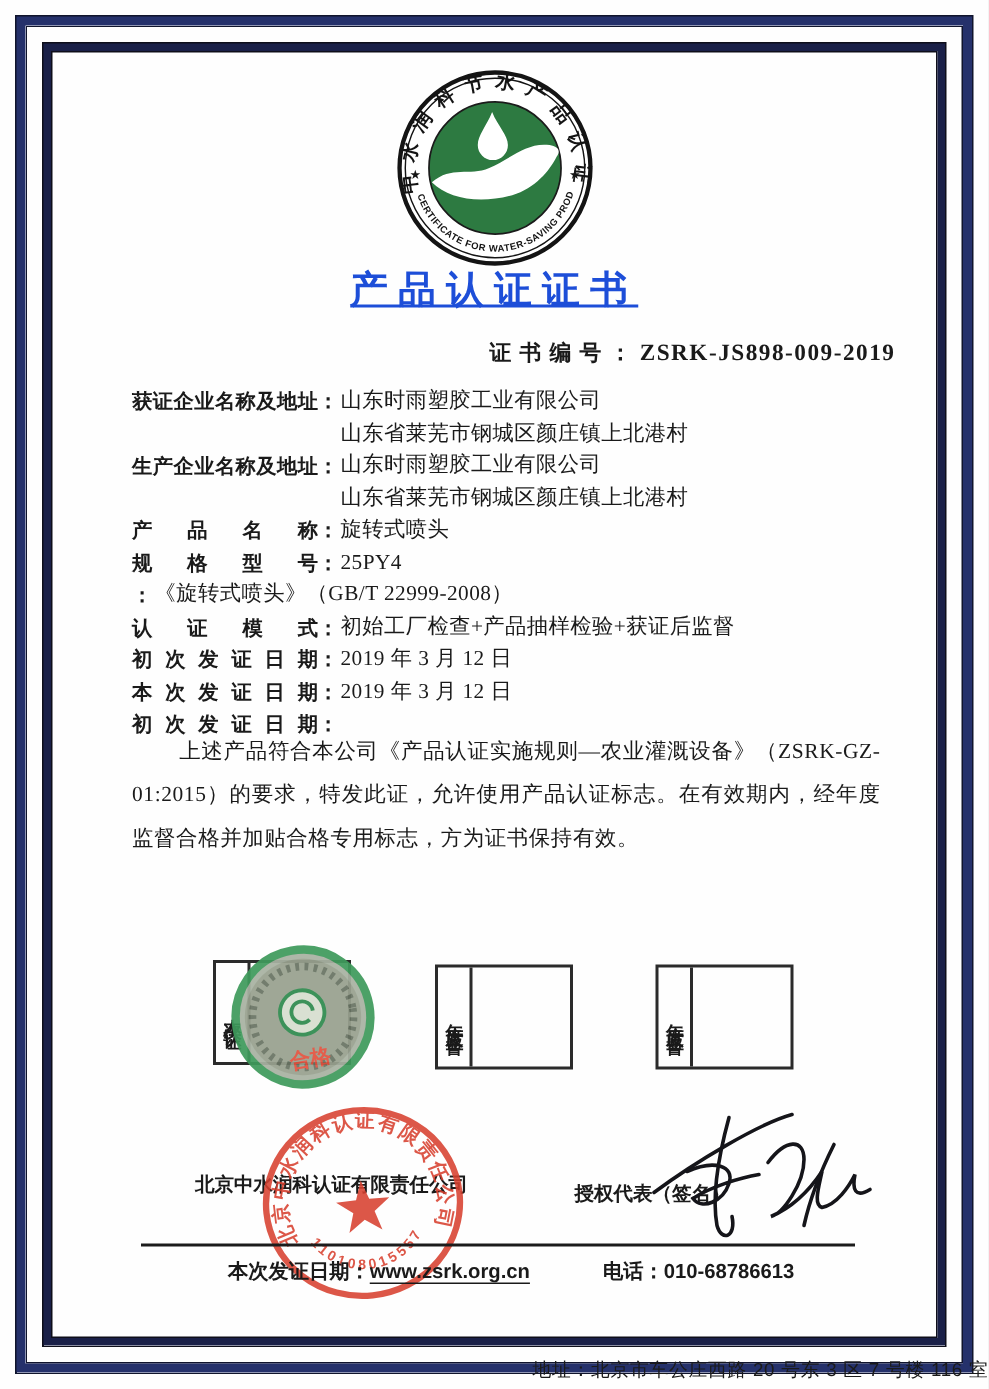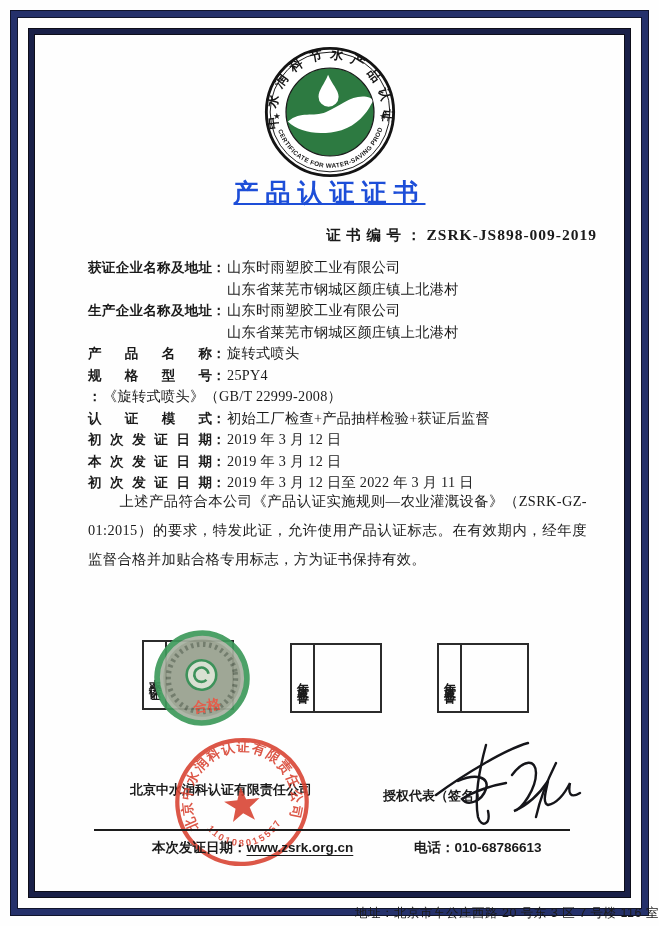--- a/index.html
+++ b/index.html
@@ -40,21 +40,21 @@
           font-weight:bold;font-size:13px;line-height:21px;}
   .redstamp{position:absolute;left:167px;top:727px;width:150px;height:150px;}
   .redstamp text{font-family:"Liberation Sans",sans-serif;}
   .authrep{position:absolute;left:383px;top:787px;font-family:"Liberation Sans",sans-serif;
            font-weight:bold;font-size:13px;}
   .signature{position:absolute;left:428px;top:733px;width:178px;height:102px;}
   .sep{position:absolute;top:829px;left:94px;width:476px;border-top:2px solid #1c1c1c;}
   .fquery{position:absolute;top:839px;left:152px;font-family:"Liberation Sans",sans-serif;
           font-weight:bold;font-size:13.5px;}
   .fquery .url{text-decoration:underline;text-underline-offset:3px;}
-  .fphone{position:absolute;top:839px;left:414px;font-family:"Liberation Sans",sans-serif;
+  .fphone{position:absolute;top:839px;left:402px;font-family:"Liberation Sans",sans-serif;
           font-weight:bold;font-size:13.5px;}
   .address{position:absolute;top:905px;left:0;width:100%;text-align:right;
            font-family:"Liberation Sans",sans-serif;font-weight:normal;font-size:12.5px;letter-spacing:0.5px;}
 </style>
 </head>
 <body>
 
 <div class="page">
 
   <div class="frame-outer"></div>
@@ -125,21 +125,20 @@
       <span class="fvals">2019 年 3 月 12 日</span>
     </div>
     <div class="frow">
       <span class="flabel">本次发证日期</span>
       <span class="fcolon">：</span>
       <span class="fvals">2019 年 3 月 12 日</span>
     </div>
     <div class="frow">
       <span class="flabel">初次发证日期</span>
       <span class="fcolon">：</span>
-      <span class="fvals">2019 年 3 月 12 日至 2022 年 3 月 11 日</span>
     </div>
   </div>
 
   <div class="statement">上述产品符合本公司《产品认证实施规则—农业灌溉设备》（ZSRK-GZ- 01:2015）的要求，特发此证，允许使用产品认证标志。在有效期内，经年度监督合格并加贴合格专用标志，方为证书保持有效。</div>
 
   <div class="cert-box" style="left:142px;top:640px;">
     <div class="vcol">
         <span>本次认证</span>
       </div>
     <div class="cell"></div>

